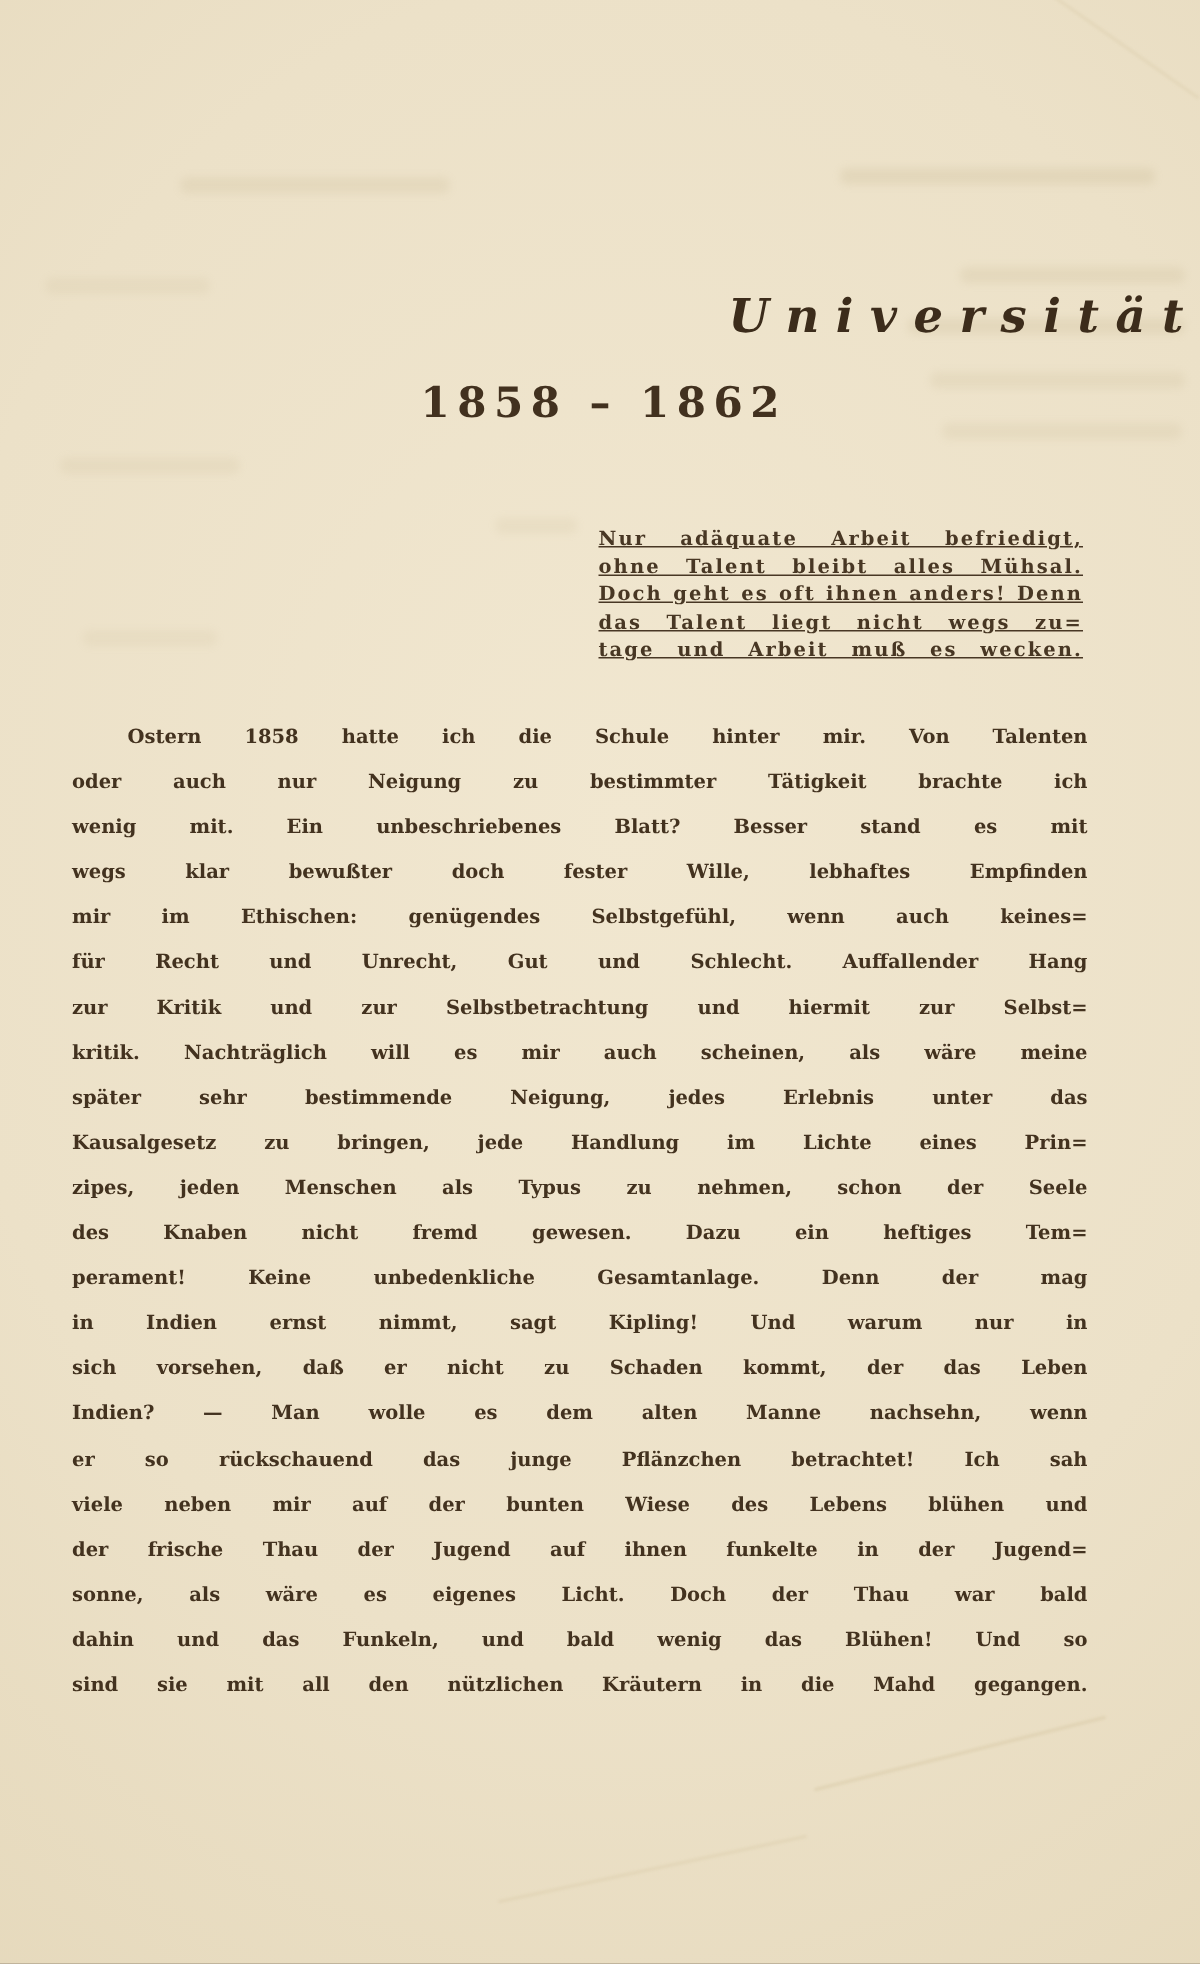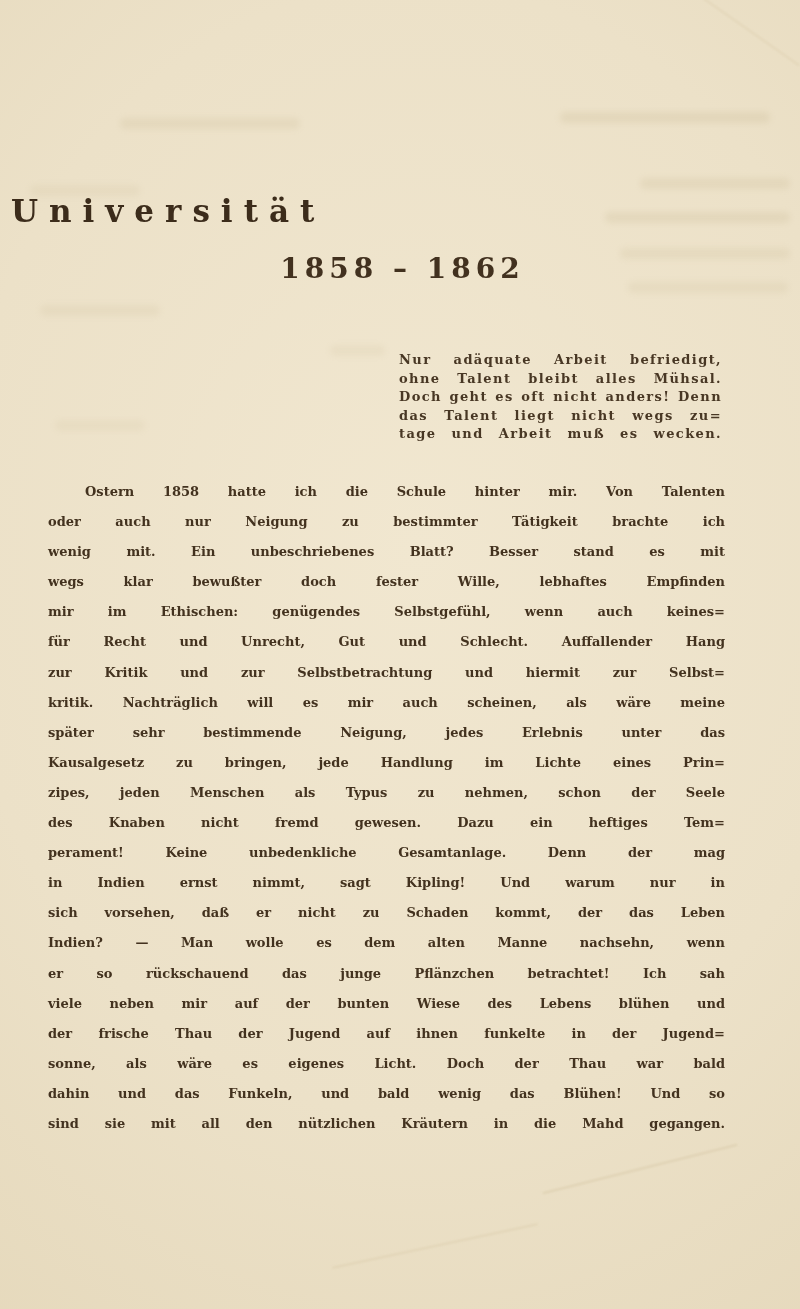--- a/index.html
+++ b/index.html
@@ -48,26 +48,27 @@
     filter: blur(1px);
   }
   .crease.c1 { left: 540px; top: 1168px; width: 200px; transform: rotate(-14deg); }
   .crease.c2 { left: 330px; top: 1245px; width: 210px; transform: rotate(-12deg); opacity: 0.4; }
   .crease.c3 { left: 690px; top:  30px;  width: 120px; transform: rotate(35deg);  opacity: 0.35; }
 
   .chapter-title {
     position: absolute;
     left: 0; right: 0;
     top: 193px;
-    text-align: left;
+    text-align: right;
     font-size: 31px;
     font-weight: bold;
     letter-spacing: 11px;
     padding-left: 11px; 
     color: #3c2c1b;
+    font-style: italic;
   }
 
   .chapter-dates {
     position: absolute;
     left: 0; right: 0;
     top: 252px;
     text-align: center;
     font-size: 28px;
     font-weight: bold;
     letter-spacing: 5px;
@@ -83,20 +84,21 @@
   }
   .epiline {
     font-size: 13px;
     font-weight: bold;
     line-height: 18.6px;
     letter-spacing: 1.4px;
     text-align: justify;
     text-align-last: justify;
     color: #483724;
     white-space: normal;
+    text-decoration: underline;
   }
 
   .body-text {
     position: absolute;
     left: 48px;
     top: 477px;
     width: 677px;
   }
   .bodyline {
     font-size: 13px;
@@ -127,21 +129,21 @@
   <div class="crease c2"></div>
   <div class="crease c3"></div>
 
   <div class="chapter-title">Universität</div>
 
   <div class="chapter-dates">1858 – 1862</div>
 
   <div class="epigraph">
       <div class="epiline">Nur adäquate Arbeit befriedigt,</div>
       <div class="epiline">ohne Talent bleibt alles Mühsal.</div>
-      <div class="epiline">Doch geht es oft nicht anders! Denn</div>
+      <div class="epiline">Doch geht es oft ihnen anders! Denn</div>
       <div class="epiline">das Talent liegt nicht wegs zu=</div>
       <div class="epiline">tage und Arbeit muß es wecken.</div>
     </div>
 
   <div class="body-text">
       <div class="bodyline">Ostern 1858 hatte ich die Schule hinter mir. Von Talenten</div>
       <div class="bodyline">oder auch nur Neigung zu bestimmter Tätigkeit brachte ich</div>
       <div class="bodyline">wenig mit. Ein unbeschriebenes Blatt? Besser stand es mit</div>
       <div class="bodyline">wegs klar bewußter doch fester Wille, lebhaftes Empfinden</div>
       <div class="bodyline">mir im Ethischen: genügendes Selbstgefühl, wenn auch keines=</div>

